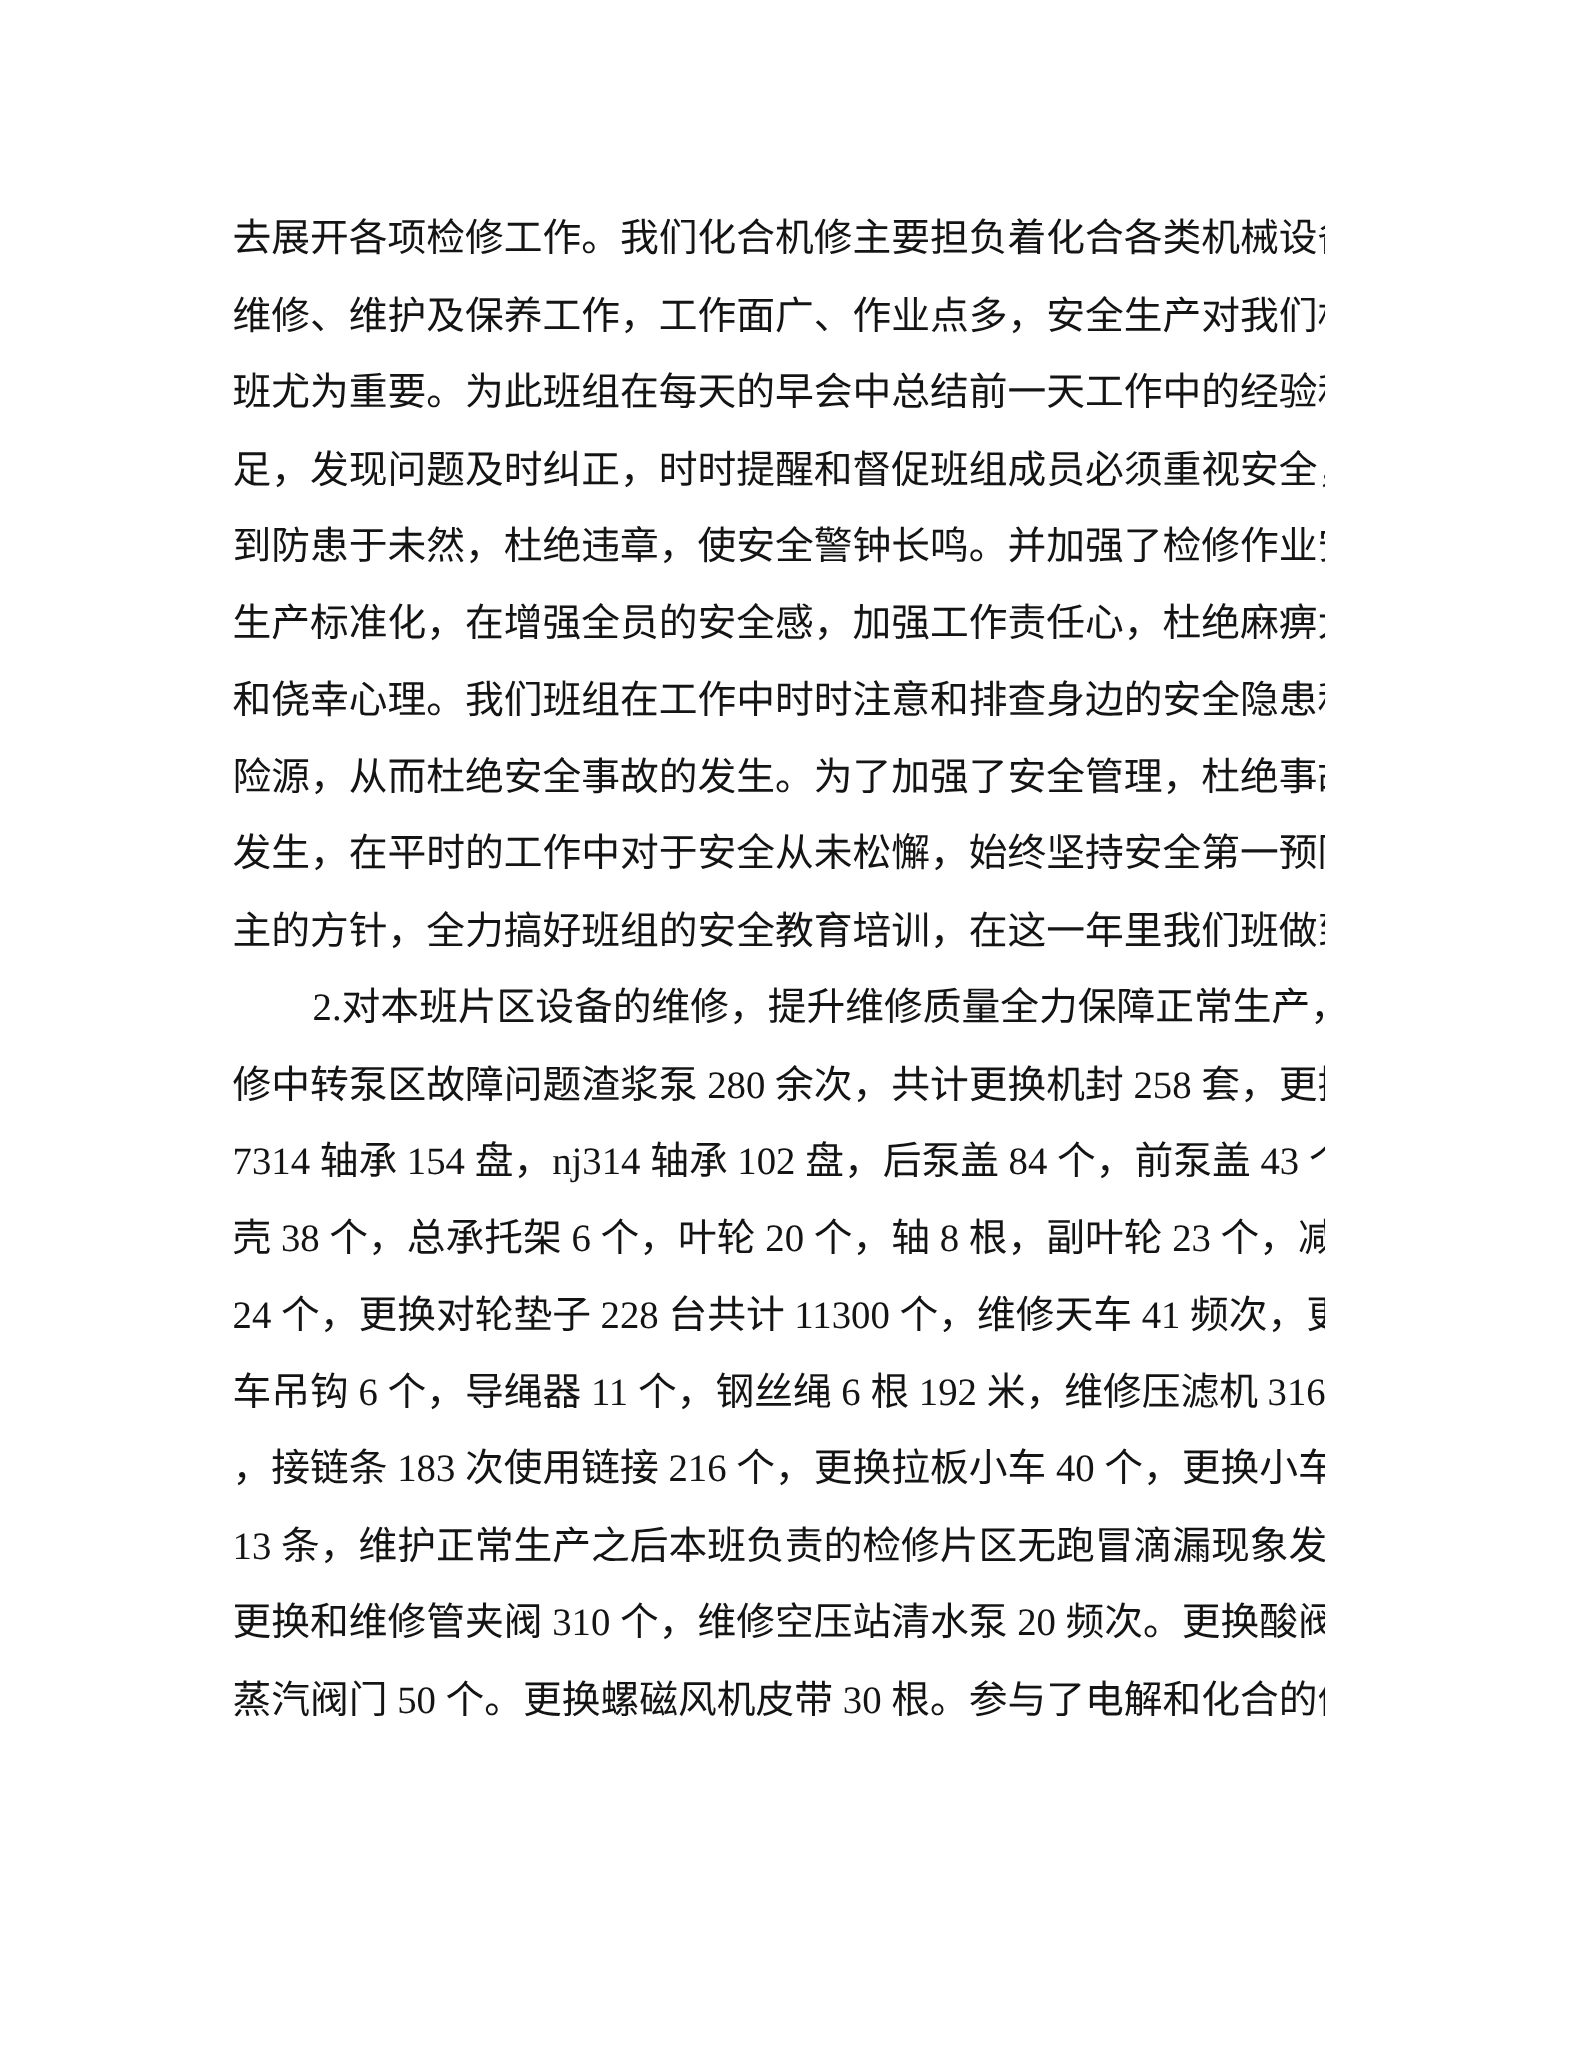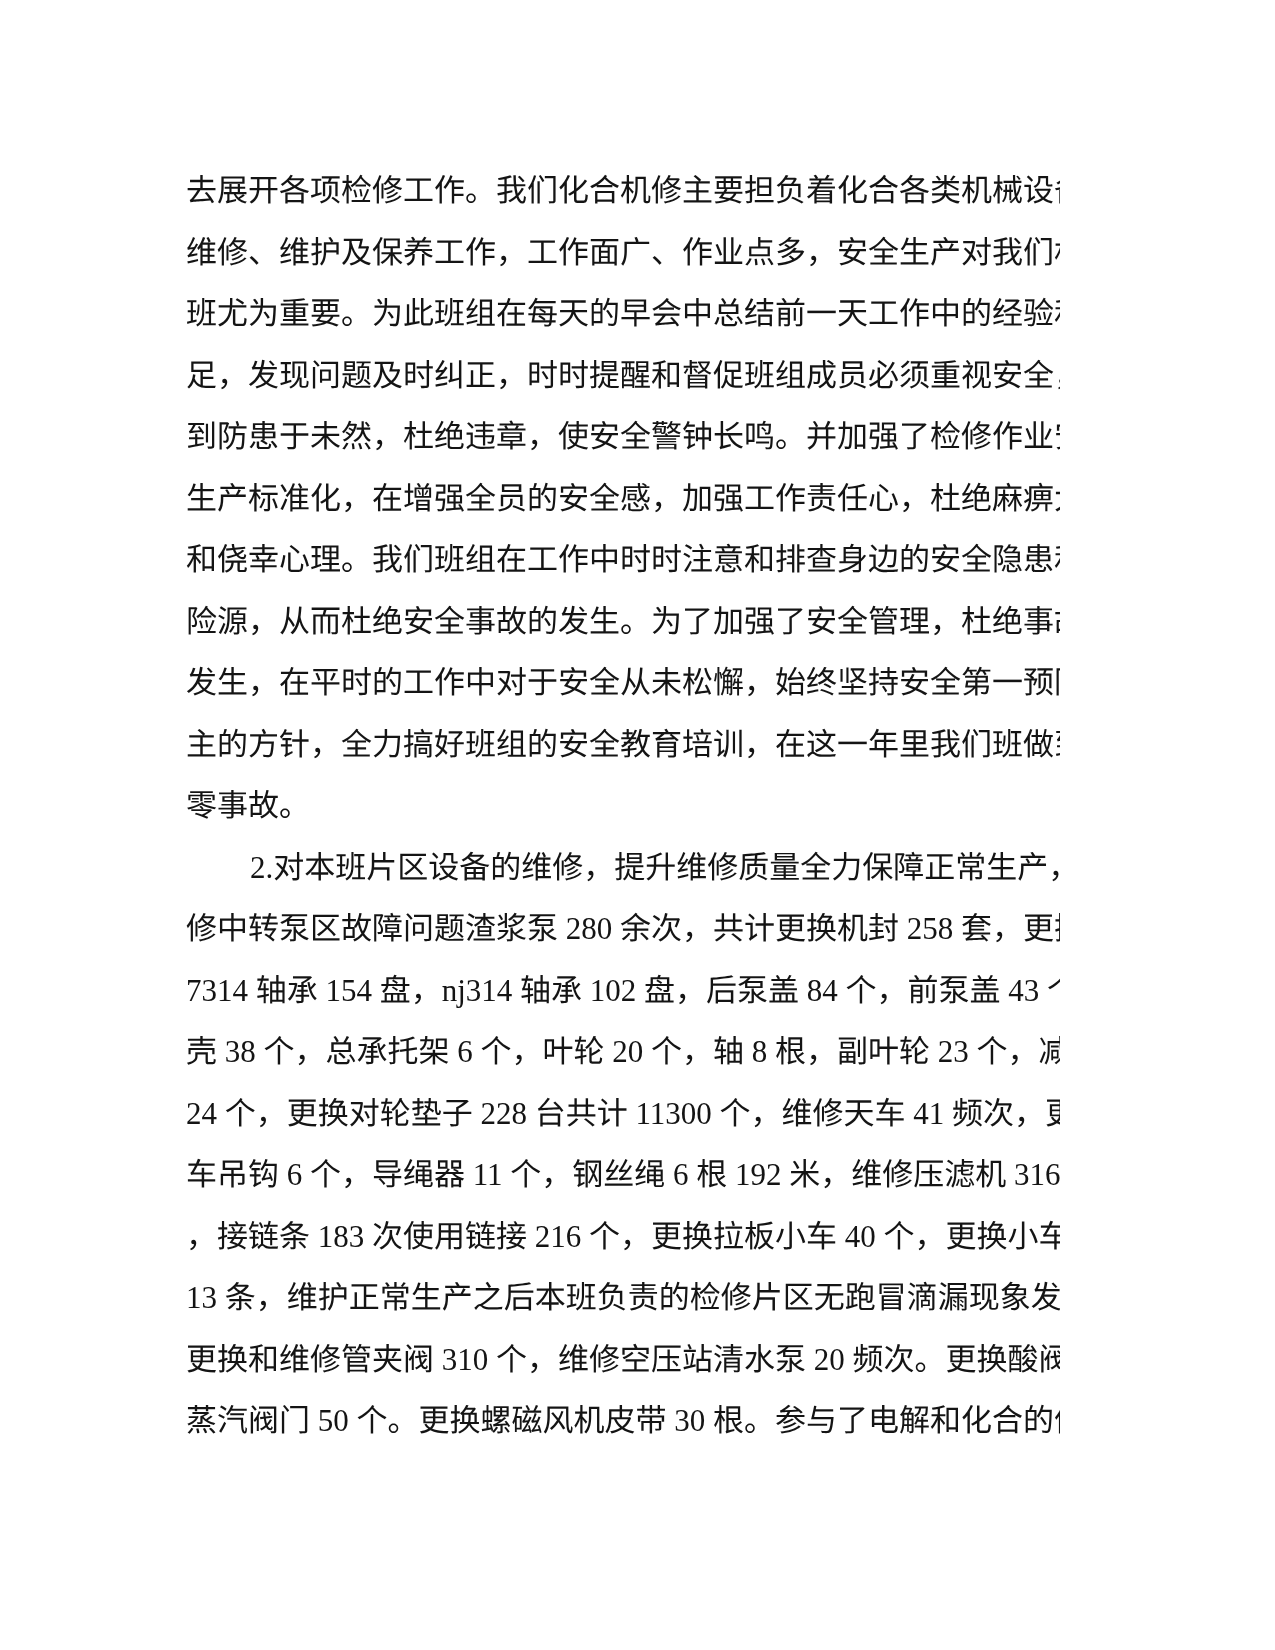--- a/index.html
+++ b/index.html
@@ -47,21 +47,20 @@
         <div class="line justified" style="letter-spacing: 0px;">去展开各项检修工作。我们化合机修主要担负着化合各类机械设备的</div>
         <div class="line justified" style="letter-spacing: 0px;">维修、维护及保养工作，工作面广、作业点多，安全生产对我们机修</div>
         <div class="line justified" style="letter-spacing: 0px;">班尤为重要。为此班组在每天的早会中总结前一天工作中的经验和不</div>
         <div class="line justified" style="letter-spacing: 0px;">足，发现问题及时纠正，时时提醒和督促班组成员必须重视安全，做</div>
         <div class="line justified" style="letter-spacing: 0px;">到防患于未然，杜绝违章，使安全警钟长鸣。并加强了检修作业安全</div>
         <div class="line justified" style="letter-spacing: 0px;">生产标准化，在增强全员的安全感，加强工作责任心，杜绝麻痹大意</div>
         <div class="line justified" style="letter-spacing: 0px;">和侥幸心理。我们班组在工作中时时注意和排查身边的安全隐患和危</div>
         <div class="line justified" style="letter-spacing: 0px;">险源，从而杜绝安全事故的发生。为了加强了安全管理，杜绝事故的</div>
         <div class="line justified" style="letter-spacing: 0px;">发生，在平时的工作中对于安全从未松懈，始终坚持安全第一预防为</div>
         <div class="line justified" style="letter-spacing: 0px;">主的方针，全力搞好班组的安全教育培训，在这一年里我们班做到了</div>
-        <div class="line">零事故。</div>
       </div>
       <div class="paragraph">
         <div class="line justified indented" style="letter-spacing: 0px;">2.对本班片区设备的维修，提升维修质量全力保障正常生产，维</div>
         <div class="line justified" style="letter-spacing: 0px;">修中转泵区故障问题渣浆泵 280 余次，共计更换机封 258 套，更换</div>
         <div class="line justified" style="letter-spacing: 0px;">7314 轴承 154 盘，nj314 轴承 102 盘，后泵盖 84 个，前泵盖 43 个，泵</div>
         <div class="line justified" style="letter-spacing: 0px;">壳 38 个，总承托架 6 个，叶轮 20 个，轴 8 根，副叶轮 23 个，减压盖</div>
         <div class="line justified" style="letter-spacing: 0px;">24 个，更换对轮垫子 228 台共计 11300 个，维修天车 41 频次，更换天</div>
         <div class="line justified" style="letter-spacing: 0px;">车吊钩 6 个，导绳器 11 个，钢丝绳 6 根 192 米，维修压滤机 316 频次</div>
         <div class="line justified" style="letter-spacing: 0px;">，接链条 183 次使用链接 216 个，更换拉板小车 40 个，更换小车轨道</div>
         <div class="line justified" style="letter-spacing: 0px;">13 条，维护正常生产之后本班负责的检修片区无跑冒滴漏现象发生。</div>

